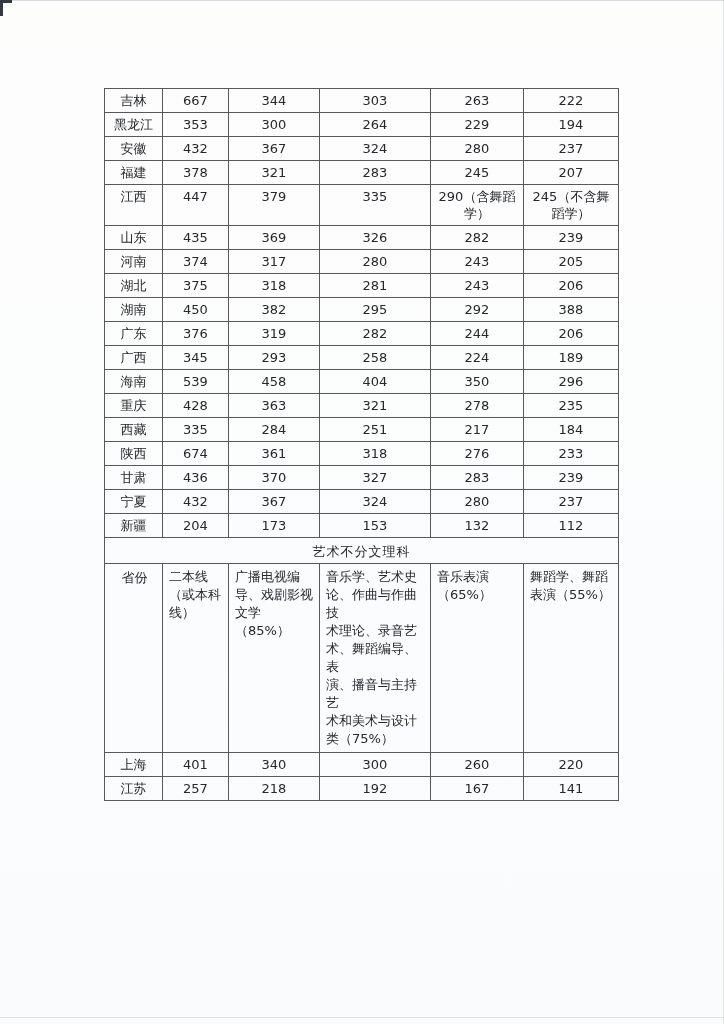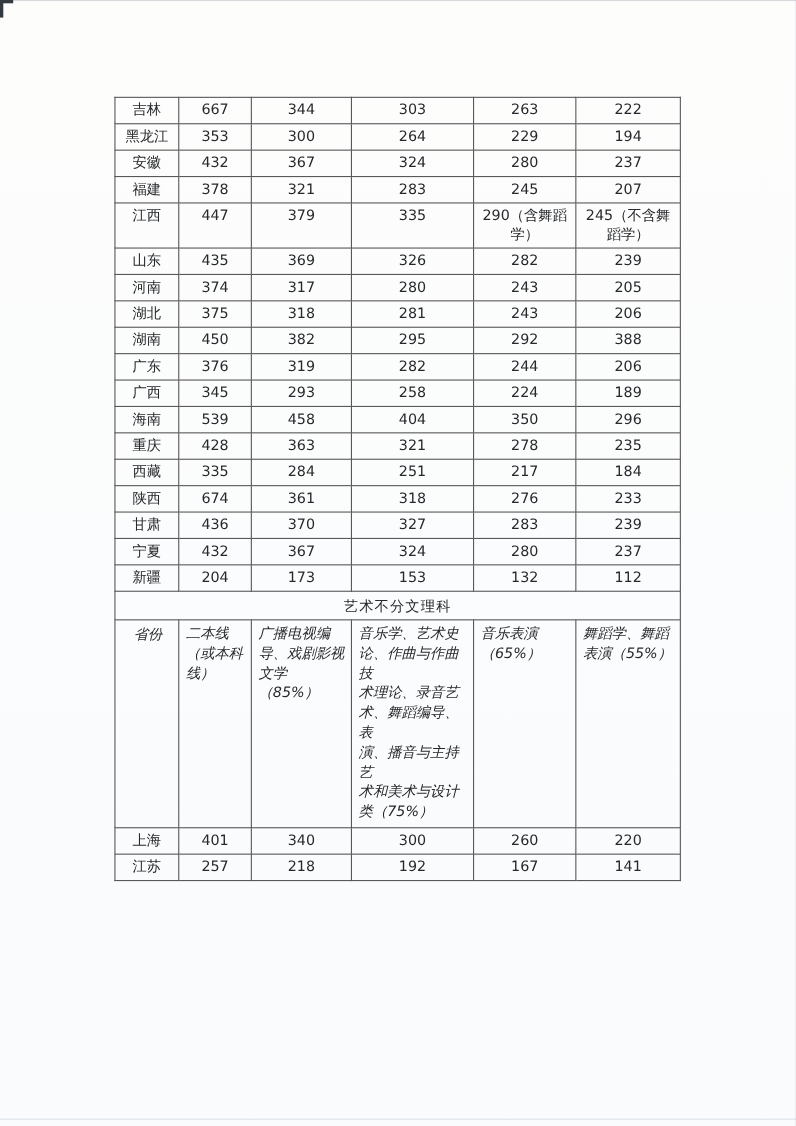--- a/index.html
+++ b/index.html
@@ -42,21 +42,20 @@
     white-space: pre-line;
     overflow: hidden;
   }
   .score-table tr.data-row { height: 24px; }
   .score-table tr.title-row { height: 26px; }
   .score-table tr.title-row td { letter-spacing: 1px; padding-top: 5px; }
   .score-table tr.header-row td {
     text-align: left;
     line-height: 18px;
     padding: 4px 4px 4px 6px;
-    font-style: italic;
   }
   .score-table tr.header-row td.center { text-align: center; padding-top: 5px; }
 </style>
 </head>
 <body>
 
 <div class="page">
   <div class="edge-top"></div>
   <div class="edge-bottom"></div>
   <div class="edge-right"></div>

